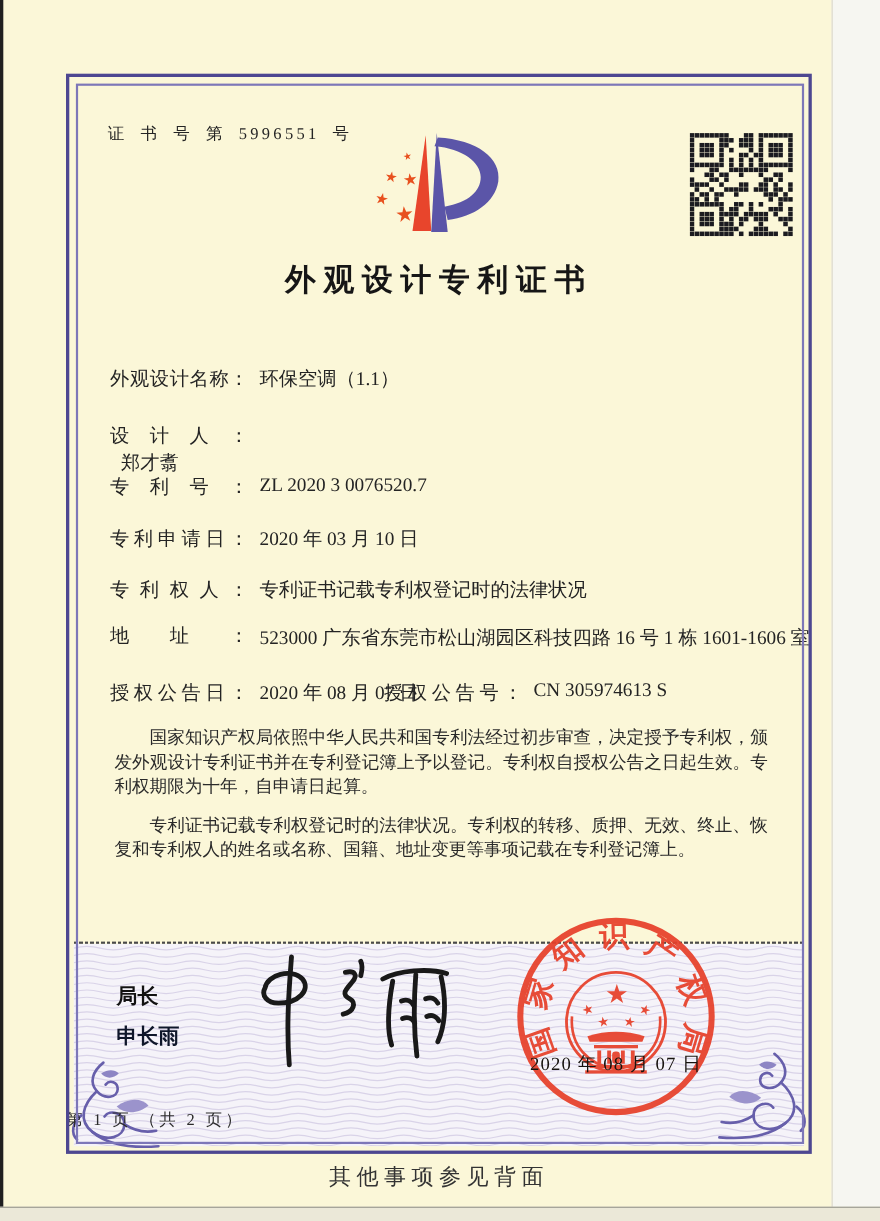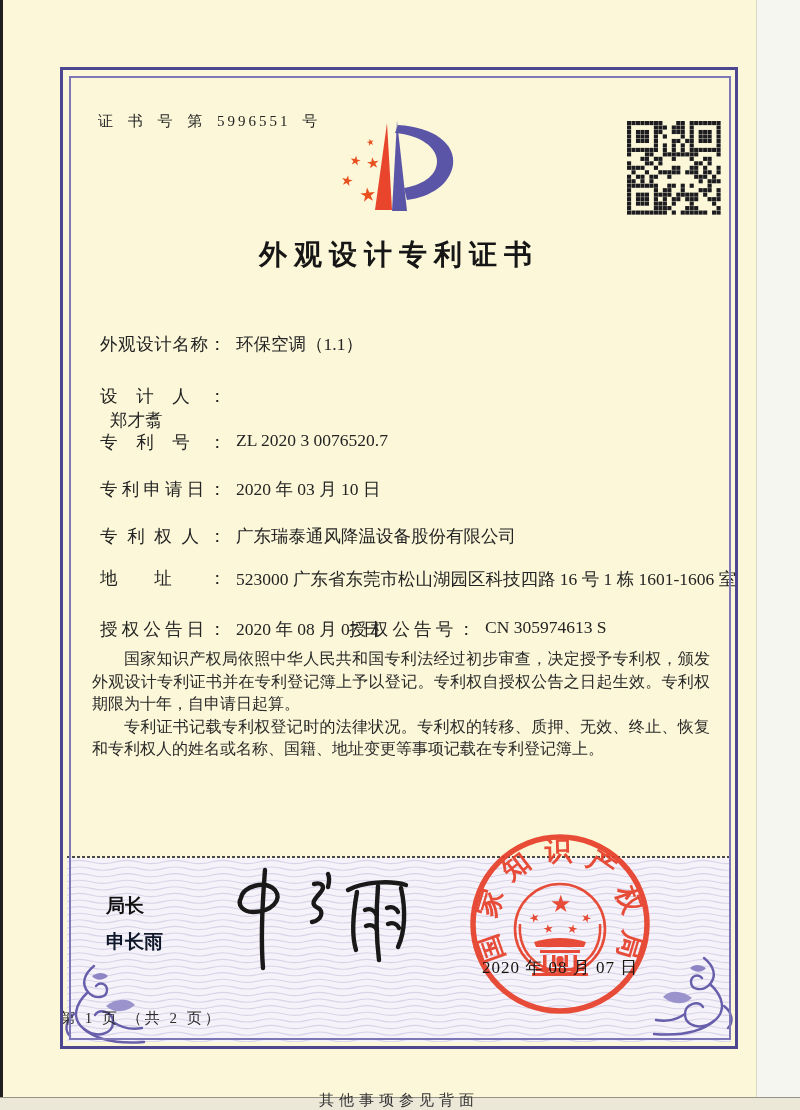--- a/index.html
+++ b/index.html
@@ -21,38 +21,38 @@
 
   .row{position:absolute;left:100px;display:flex;font-size:17.5px;color:#242424;z-index:2;}
   .flabel{width:126px;text-align:justify;text-align-last:justify;white-space:nowrap;overflow:visible;flex:none;}
   .fvalue{margin-left:10px;white-space:nowrap;}
   .row-addr .fvalue{white-space:normal;width:505px;line-height:27px;}
   .r1{top:332px;} .r2{top:384px;flex-direction:column;} .r3{top:430px;} .r4{top:477px;} .r5{top:524px;} .r6{top:566px;} 
   .row-grant{top:617px;} .grant2{position:absolute;left:249px;display:flex;}
 
   .paras{position:absolute;left:92px;top:648px;width:618px;font-size:16px;line-height:22.6px;
          text-align:justify;color:#2a2a2a;z-index:2;}
-  .paras p{margin:0;text-indent:2em;}
+  .paras p{margin:12px;text-indent:2em;}
 
   .band-dash{position:absolute;left:67px;top:856px;width:664px;height:2px;z-index:2;
              background:repeating-linear-gradient(90deg,#4a4a4a 0 3px,rgba(0,0,0,0) 3px 5px);}
   .band{position:absolute;left:67px;top:858px;width:664px;height:184px;background:#f5f3f9;z-index:1;overflow:hidden;}
 
   .director-title{position:absolute;left:106px;top:893px;font-size:19px;font-weight:600;
                   font-family:"Liberation Sans","DejaVu Sans",sans-serif;color:#121212;z-index:5;text-align:center;}
   .director-name{position:absolute;left:106px;top:929px;font-size:19px;font-weight:700;
                  font-family:"Liberation Sans","DejaVu Sans",sans-serif;color:#0f172a;z-index:5;}
   .signature{position:absolute;left:210px;top:862px;z-index:4;}
   .seal{position:absolute;left:468px;top:832px;z-index:4;}
   .seal-date{position:absolute;left:466px;top:956px;width:188px;text-align:center;
              font-size:17px;color:#17130f;letter-spacing:1px;z-index:5;}
   .page-info{position:absolute;left:60px;top:1009px;width:678px;text-align:left;
              font-size:15px;letter-spacing:3px;color:#2b2b2b;z-index:5;}
   .back-note{position:absolute;left:60px;top:1056px;width:678px;text-align:center;
-             font-size:15px;letter-spacing:5px;color:#333;z-index:2;margin-top:35px;}
+             font-size:20px;letter-spacing:5px;color:#333;z-index:2;}
   .flourish{position:absolute;z-index:3;}
   .fl-left{left:54px;top:964px;}
   .fl-right{left:652px;top:956px;transform:scaleX(-1);}
 </style>
 </head>
 <body>
 
 <div class="scan">
 
   <div class="edge-left"></div>
@@ -339,21 +339,21 @@
   <div class="row r3">
     <span class="flabel">专利号：</span>
     <span class="fvalue">ZL 2020 3 0076520.7</span>
   </div>
   <div class="row r4">
     <span class="flabel">专利申请日：</span>
     <span class="fvalue">2020 年 03 月 10 日</span>
   </div>
   <div class="row r5">
     <span class="flabel">专利权人：</span>
-    <span class="fvalue">广东瑞泰通风降温设备股份有限公司</span>
+    <span class="fvalue">专利证书记载专利权登记时的法律状况</span>
   </div>
   <div class="row r6 row-addr">
     <span class="flabel">地址：</span>
     <span class="fvalue">523000 广东省东莞市松山湖园区科技四路 16 号 1 栋 1601-1606 室</span>
   </div>
 
   <div class="row row-grant">
     <span class="flabel">授权公告日：</span>
     <span class="fvalue">2020 年 08 月 07 日</span>
     <span class="grant2">

